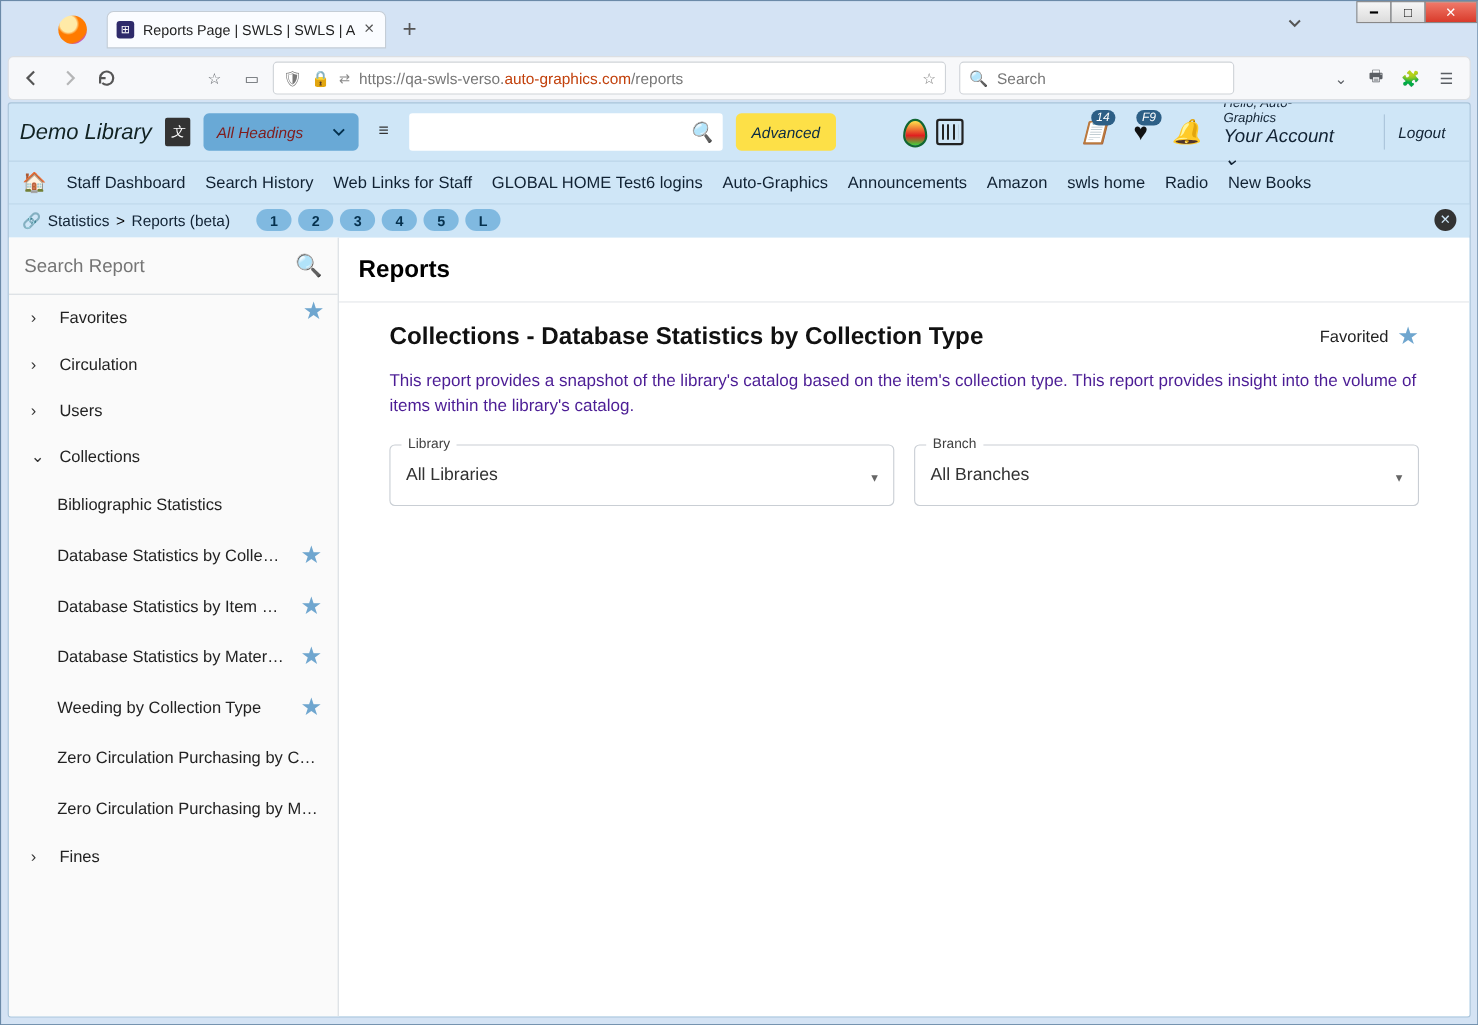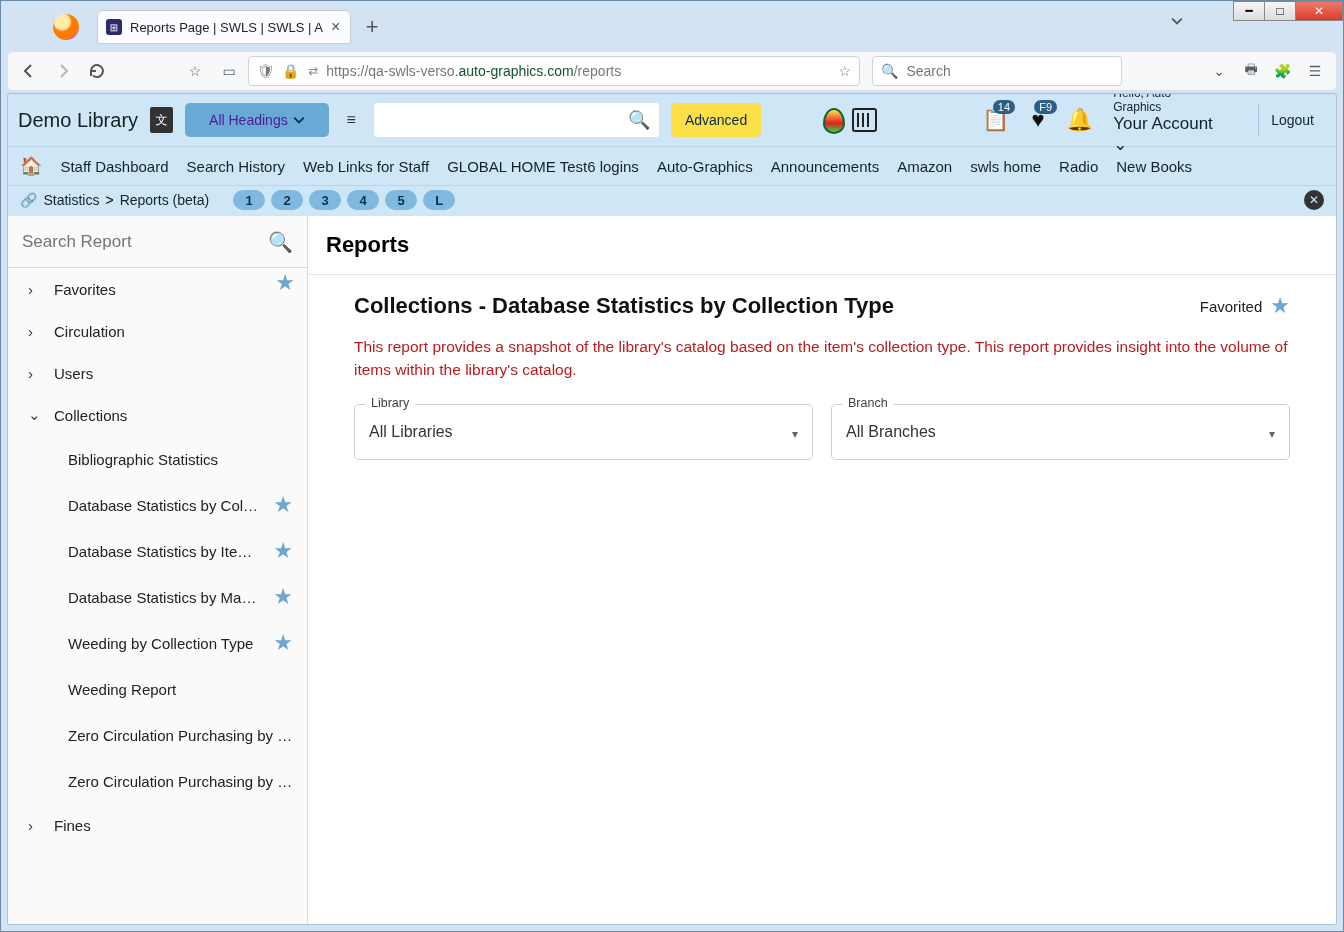--- a/index.html
+++ b/index.html
@@ -19,31 +19,31 @@
   .tab .title { font-size:13px; color:#222; white-space:nowrap; overflow:hidden; text-overflow:ellipsis; }
   .tab .x { font-size:16px; color:#555; }
   .newtab { width:30px; height:30px; display:flex; align-items:center; justify-content:center; color:#555; font-size:22px; margin-left:6px; }
   .tabs-chevron { position:absolute; top:14px; right:160px; color:#555; }
 
   
   .addr-row { position:absolute; top:50px; left:6px; right:6px; height:40px; background:#f7f8fa; border:1px solid #dcdfe3; border-radius:5px; display:flex; align-items:center; padding:0 6px; gap:4px; }
   .addr-icon { width:30px; height:30px; display:flex; align-items:center; justify-content:center; color:#5a5e63; border-radius:4px; }
   .urlbox { flex:1; height:30px; border:1px solid #cfd3d8; border-radius:4px; background:#fff; display:flex; align-items:center; padding:0 8px; gap:8px; color:#777; font-size:14px; max-width:612px; }
   .urlbox .mono { font-family:inherit; }
-  .urlbox .host { color:#14532d; }
+  .urlbox .host { color:#c2410c; }
   .url-star { margin-left:auto; }
   .ff-search { width:250px; height:30px; border:1px solid #cfd3d8; border-radius:4px; background:#fff; display:flex; align-items:center; padding:0 8px; gap:8px; color:#777; margin-left:8px; }
   .addr-right { margin-left:auto; display:flex; align-items:center; gap:2px; }
 
   
   .app { position:absolute; top:92px; left:6px; right:6px; bottom:6px; background:#cfe6f7; border:1px solid #a9c3d9; border-radius:3px; overflow:hidden; }
-  .app-top { height:52px; display:flex; align-items:center; padding:0 10px; gap:12px; }
+  .app-top { height:52px; display:flex; align-items:center; padding:0 10px; gap:12px;font-style:italic; }
   .lib-title { font-size:20px; color:#122; font-weight:500; flex:0 0 auto; margin-right:auto; }
   .lang-icon { width:26px; height:26px; background:#333; color:#fff; display:flex; align-items:center; justify-content:center; font-size:12px; border-radius:2px; }
-  .heading-sel { position:relative; width:156px; height:34px; background:#69a9d6; border-radius:5px; color:#4c1d95; display:flex; align-items:center; padding:0 24px; }
+  .heading-sel { position:relative; width:156px; height:34px; background:#69a9d6; border-radius:5px; color:#7f1d1d; display:flex; align-items:center; padding:0 12px; }
   .heading-sel .chev { margin-left:auto; }
   .db-icon { width:24px; text-align:center; color:#333; font-size:16px; }
   .app-search { flex:0 1 320px; height:34px; background:#fff; border-radius:3px; display:flex; align-items:center; padding:0 8px; }
   .app-search .mag { margin-left:auto; color:#3b8bd0; font-size:18px; }
   .adv-btn { height:34px; padding:0 14px; background:#fde047; border-radius:5px; display:flex; align-items:center; color:#0a2a44; }
   .balloon { width:22px; height:28px; position:relative; }
   .balloon::before { content:""; position:absolute; top:2px; left:2px; width:18px; height:22px; border-radius:50% 50% 50% 50% / 60% 60% 40% 40%; background:linear-gradient(#ffe34d,#e02020 60%,#40d040); border:2px solid #163; }
   .kb-icon { width:28px; height:24px; border:2px solid #222; border-radius:3px; position:relative; }
   .kb-icon::after { content:""; position:absolute; inset:3px; background:repeating-linear-gradient(90deg,#222 0 2px,transparent 2px 5px); }
   .badge-icon { position:relative; width:34px; height:28px; color:#0a2a44; display:flex; align-items:center; justify-content:center; font-size:22px; }
@@ -65,32 +65,32 @@
 
   
   .body-split { position:absolute; top:122px; left:0; right:0; bottom:0; display:flex; background:#fff; }
   .sidebar { width:300px; border-right:1px solid #d8dde2; display:flex; flex-direction:column; background:#fafafa; }
   .side-search { height:52px; display:flex; align-items:center; padding:0 14px; border-bottom:1px solid #d8dde2; }
   .side-search input { flex:1; border:none; outline:none; background:transparent; font-size:17px; color:#888; }
   .side-search .mag { font-size:20px; color:#333; }
   .side-list { flex:1; overflow:auto; position:relative; }
   .side-row { display:flex; align-items:center; height:42px; padding:0 14px 0 20px; color:#222; font-size:15px; gap:14px; cursor:pointer; }
   .side-row .chev { width:12px; display:inline-block; color:#333; }
-  .side-row.sub { padding-left:60px; height:46px; font-size:15px; }
+  .side-row.sub { padding-left:44px; height:46px; font-size:15px; }
   .side-row .label { flex:1; white-space:nowrap; overflow:hidden; text-overflow:ellipsis; }
   .fav-star { color:#6fa6cf; font-size:22px; }
   .fav-star.corner { position:absolute; right:12px; top:2px; }
 
   .main { flex:1; overflow:auto; }
   .main h1 { font-size:22px; font-weight:600; padding:16px 18px; border-bottom:1px solid #e3e6ea; }
   .report-pane { padding:18px 46px; }
   .report-title-row { display:flex; align-items:center; }
   .report-title { font-size:22px; font-weight:600; color:#111; }
   .favorited { margin-left:auto; display:flex; align-items:center; gap:8px; color:#222; font-size:15px; }
-  .report-desc { margin-top:16px; font-size:15.5px; color:#b91c1c; line-height:1.5; }
+  .report-desc { margin-top:16px; font-size:15.5px; color:#4c1d95; line-height:1.5; }
   .filters { display:flex; gap:18px; margin-top:22px; }
   .sel { flex:1; position:relative; border:1px solid #c9ced4; border-radius:5px; height:56px; padding:18px 14px 0 14px; font-size:16px; color:#333; }
   .sel .lab { position:absolute; top:-9px; left:10px; background:#fff; padding:0 6px; font-size:12.5px; color:#404040; }
   .sel .chev { position:absolute; right:14px; top:22px; color:#666; font-size:12px; }
   .run-row { display:flex; justify-content:flex-end; margin-top:28px; }
   .run-btn { background:#32a2ea; color:#fff; border:none; border-radius:5px; height:38px; padding:0 20px; font-size:15px; font-weight:600; cursor:pointer; }
 
   svg { display:block; }
   .chev-svg { width:12px; height:12px; }
 </style>
@@ -259,23 +259,20 @@
               </div>
               <div class="side-row sub">
                 <span class="label">Database Statistics by Material Ty…</span>
                 <span class="fav-star">★</span>
               </div>
               <div class="side-row sub">
                 <span class="label">Weeding by Collection Type</span>
                 <span class="fav-star">★</span>
               </div>
               <div class="side-row sub">
-                <span class="label">Weeding Report</span>
-              </div>
-              <div class="side-row sub">
                 <span class="label">Zero Circulation Purchasing by Collect…</span>
               </div>
               <div class="side-row sub">
                 <span class="label">Zero Circulation Purchasing by Materi…</span>
               </div>
             </div>
           <div class="side-row">
             <span class="chev">›</span>
             <span class="label">Fines</span>
           </div>

